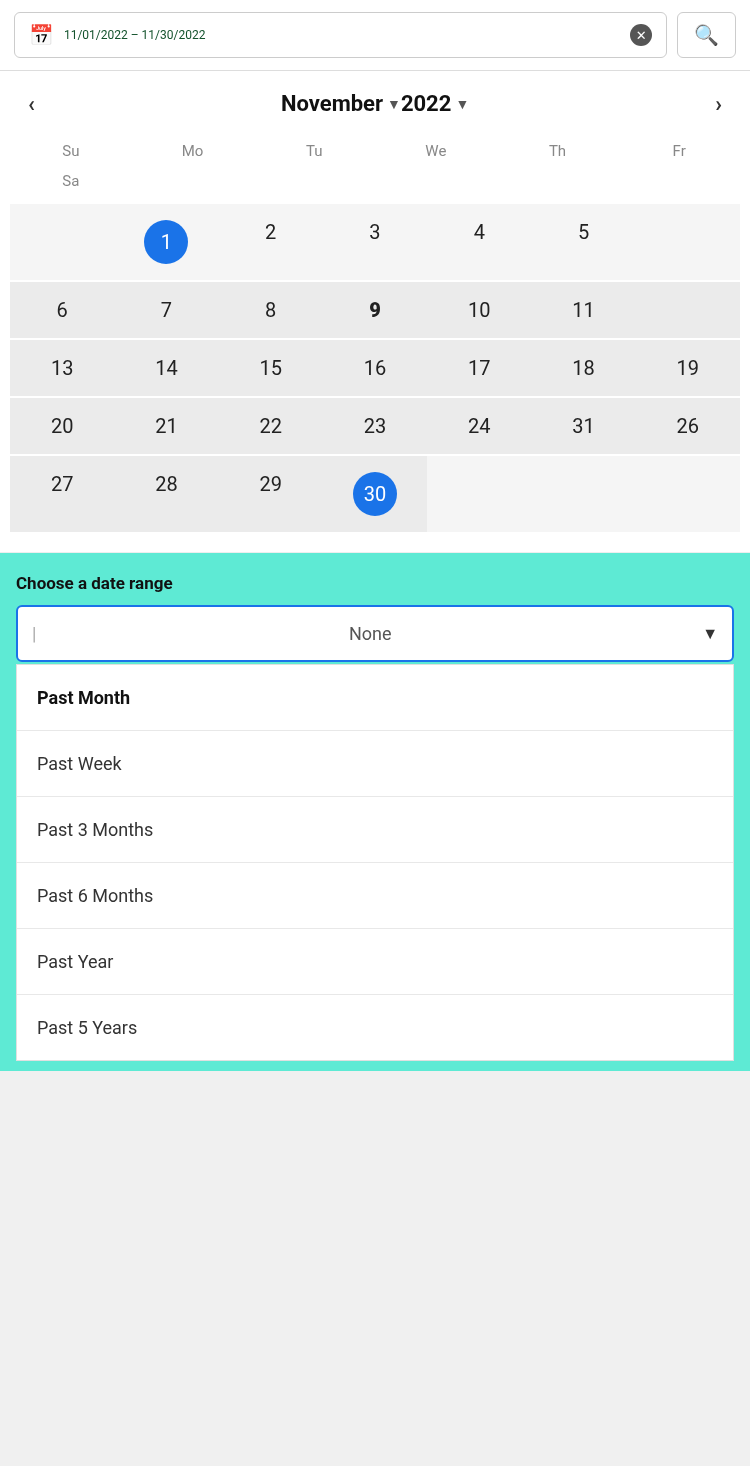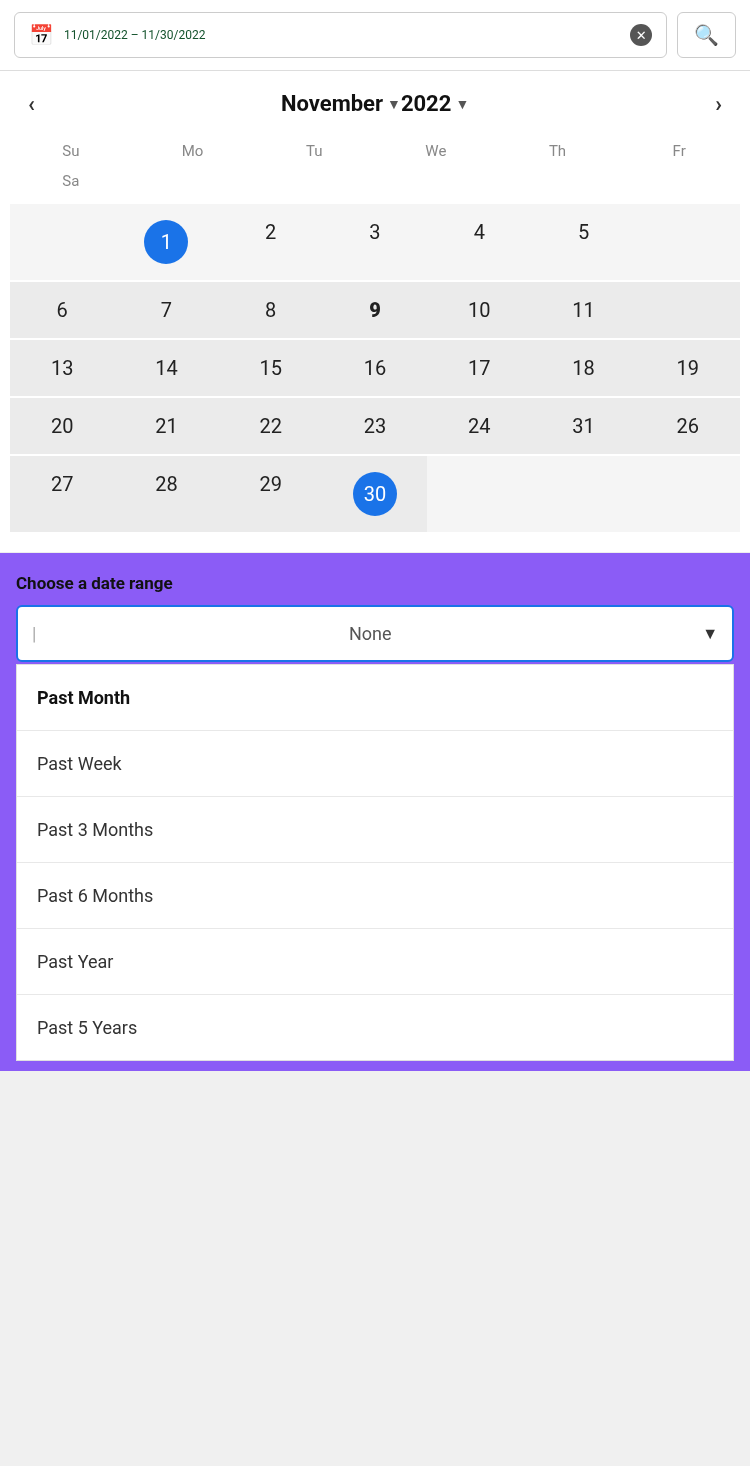--- a/index.html
+++ b/index.html
@@ -188,21 +188,21 @@
 
     .calendar-day .day-number {
       display: inline-block;
     }
 
     .calendar-day.bold-9 .day-number {
       font-weight: 900;
     }
 
     .date-range-section {
-      background: #8b5cf6;
+      background: #5eead4;
       padding: 20px 16px 10px 16px;
     }
 
     .date-range-label {
       font-size: 17px;
       font-weight: bold;
       color: #111;
       margin-bottom: 12px;
     }
 

